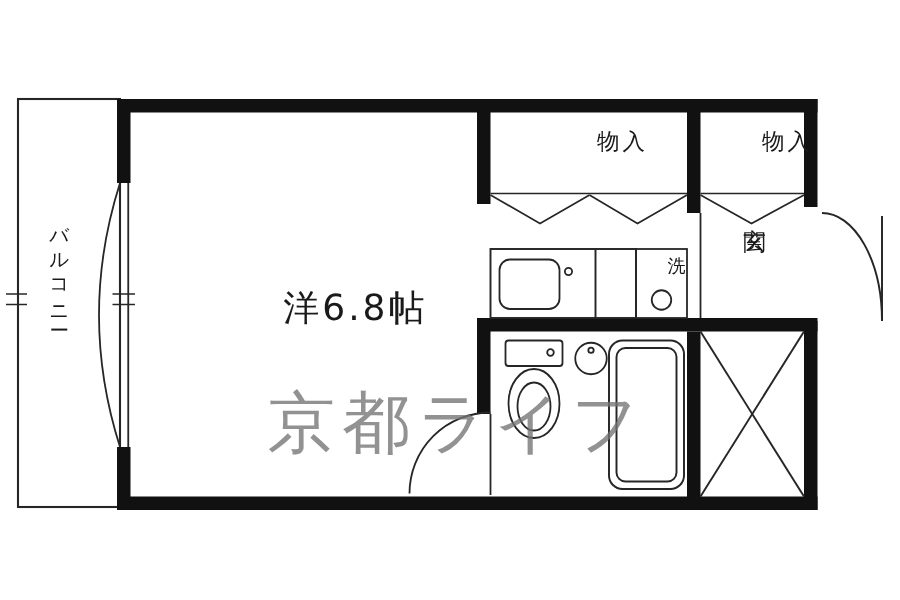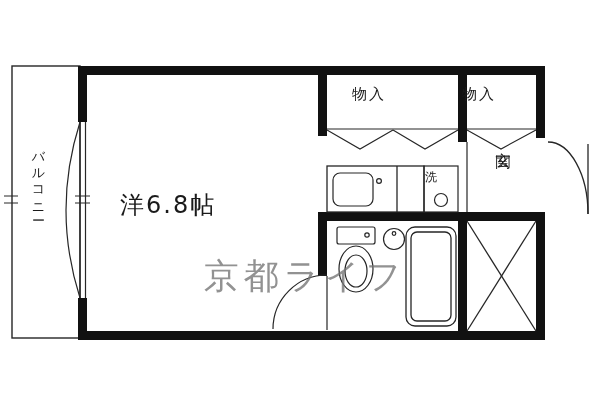--- a/index.html
+++ b/index.html
@@ -2,30 +2,30 @@
 <html><head>
 <meta charset="utf-8">
 <style>
   html,body{margin:0;padding:0;background:#ffffff;}
   #stage{
     position:relative;width:600px;height:400px;background:#ffffff;overflow:hidden;
     font-family:"DejaVu Sans","Liberation Sans",sans-serif;color:#1a1a1a;
   }
   #plan-svg{position:absolute;left:0;top:0;}
   .label{position:absolute;color:#1a1a1a;line-height:1.15;white-space:nowrap;}
-  .center{text-align:left;}
+  .center{text-align:right;}
   .vtext{writing-mode:vertical-rl;text-orientation:upright;letter-spacing:3px;}
   .room-label{left:120px;top:192px;width:165px;font-size:24px;letter-spacing:2px;}
   .balcony-label{left:17px;top:142px;width:28px;height:140px;font-size:13px;}
   .storage-left-label{left:352px;top:86px;width:80px;font-size:15px;letter-spacing:2px;}
   .storage-right-label{left:462px;top:86px;width:80px;font-size:15px;letter-spacing:2px;}
   .entrance-label{left:487px;top:140px;width:24px;height:70px;font-size:15px;}
   .washer-label{left:425px;top:171px;width:32px;font-size:12px;}
   .watermark{
-    left:135px;top:256px;width:340px;font-size:35px;font-weight:500;
+    left:135px;top:256px;width:340px;font-size:45px;font-weight:500;
     letter-spacing:5px;color:rgba(115,115,115,0.78);text-align:center;
   }
 </style>
 </head>
 <body>
 
 <div id="stage">
 
   <svg id="plan-svg" width="600" height="400" viewBox="0 0 600 400">
 

